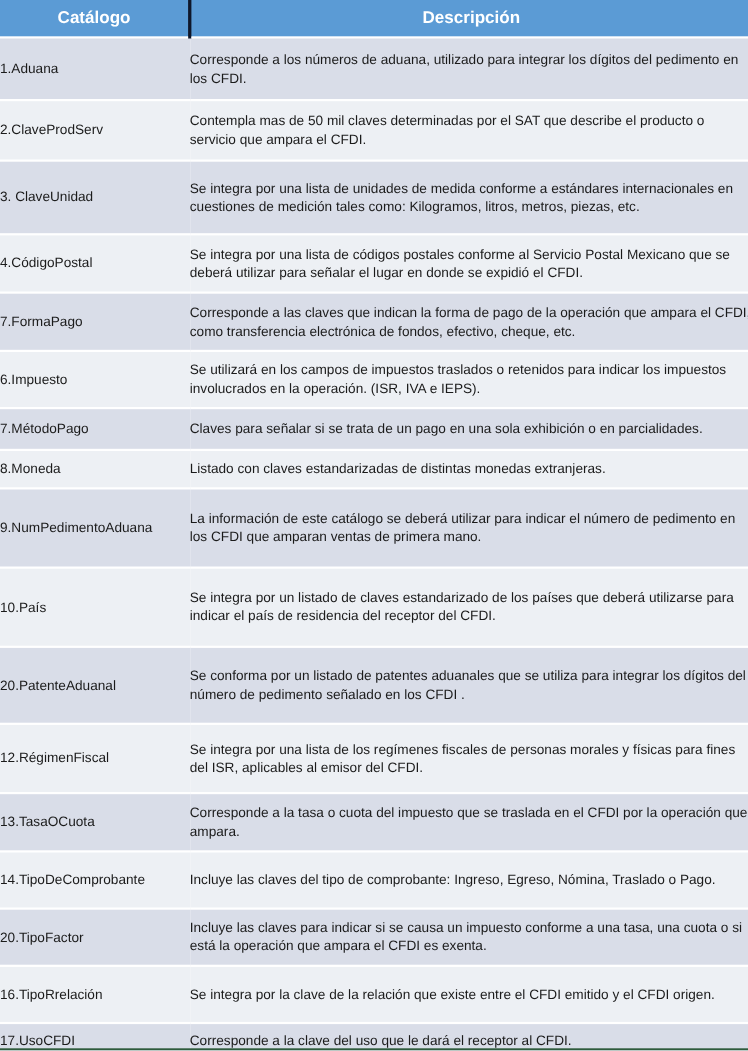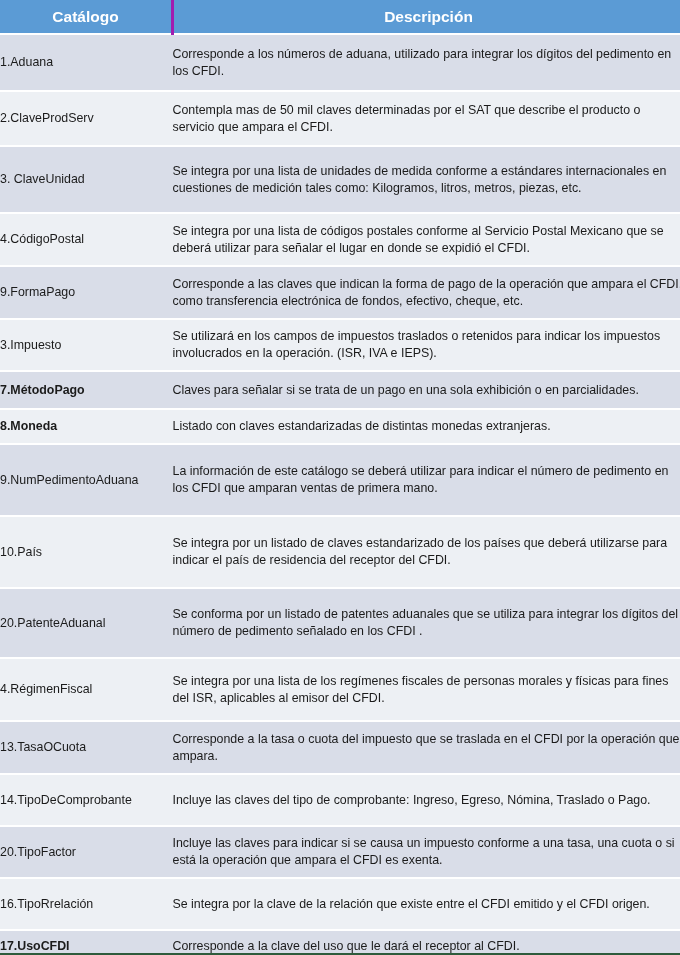--- a/index.html
+++ b/index.html
@@ -30,21 +30,21 @@
     font-size: 15.5px;
     text-align: center;
     height: 33px;
     padding: 0;
     vertical-align: middle;
     border: none;
     border-bottom: 2px solid #ffffff;
   }
   .hdr-row th.col-cat {
     width: 171px;
-    border-right: 3px solid #a21caf;
+    border-right: 3px solid #0f172a;
   }
   .hdr-row th.col-desc {
     width: 509px;
   }
 
   
   #catalog-table td {
     padding: 0;
     border: none;
     border-bottom: 2px solid #ffffff;
@@ -67,21 +67,21 @@
     width: 509px;
     padding-left: 6px;
     padding-right: 8px;
   }
 
   
   td.desc.v-top    { vertical-align: top;    padding-top: 7px; }
   td.desc.v-mid    { vertical-align: middle; }
   td.desc.v-bottom { vertical-align: bottom; padding-bottom: 6px; }
 
-  td.cat.v-top    { vertical-align: top;    padding-top: 8px; font-weight: bold; }
+  td.cat.v-top    { vertical-align: top;    padding-top: 8px; }
   td.cat.v-mid    { vertical-align: middle; margin-top: 15px; }
   td.cat.v-bottom { vertical-align: bottom; padding-bottom: 8px; margin-top: 39px; }
 
   
   #bottom-rule {
     position: absolute;
     left: 0;
     bottom: 0;
     width: 680px;
     height: 2px;
@@ -111,25 +111,25 @@
         </tr>
         <tr class="band-a" style="height: 67px;">
           <td class="cat v-mid">3. ClaveUnidad</td>
           <td class="desc v-top"> Se integra por una lista de unidades de medida conforme a estándares internacionales en cuestiones de medición tales como: Kilogramos, litros, metros, piezas, etc.</td>
         </tr>
         <tr class="band-b" style="height: 53px;">
           <td class="cat v-mid">4.CódigoPostal</td>
           <td class="desc v-mid">Se integra por una lista de códigos postales conforme al Servicio Postal Mexicano que se deberá utilizar para señalar el lugar en donde se expidió el CFDI.</td>
         </tr>
         <tr class="band-a" style="height: 53px;">
-          <td class="cat v-mid">9.FormaPago</td>
+          <td class="cat v-mid">7.FormaPago</td>
           <td class="desc v-mid">Corresponde a las claves que indican la forma de pago de la operación que ampara el CFDI, como transferencia electrónica de fondos, efectivo, cheque, etc.</td>
         </tr>
         <tr class="band-b" style="height: 52px;">
-          <td class="cat v-mid">3.Impuesto</td>
+          <td class="cat v-mid">6.Impuesto</td>
           <td class="desc v-mid">Se utilizará en los campos de impuestos traslados o retenidos para indicar los impuestos involucrados en la operación. (ISR, IVA e IEPS).</td>
         </tr>
         <tr class="band-a" style="height: 38px;">
           <td class="cat v-top">7.MétodoPago</td>
           <td class="desc v-bottom">Claves para señalar si se trata de un pago en una sola exhibición o en parcialidades.</td>
         </tr>
         <tr class="band-b" style="height: 35px;">
           <td class="cat v-top">8.Moneda</td>
           <td class="desc v-bottom">Listado con claves estandarizadas de distintas monedas extranjeras.</td>
         </tr>
@@ -139,21 +139,21 @@
         </tr>
         <tr class="band-b" style="height: 72px;">
           <td class="cat v-mid">10.País</td>
           <td class="desc v-mid">Se integra por un listado de claves estandarizado de los países que deberá utilizarse para indicar el país de residencia del receptor del CFDI.</td>
         </tr>
         <tr class="band-a" style="height: 70px;">
           <td class="cat v-mid">20.PatenteAduanal</td>
           <td class="desc v-mid">Se conforma por un listado de patentes aduanales que se utiliza para integrar los dígitos del número de pedimento señalado en los CFDI .</td>
         </tr>
         <tr class="band-b" style="height: 63px;">
-          <td class="cat v-mid">4.RégimenFiscal</td>
+          <td class="cat v-mid">12.RégimenFiscal</td>
           <td class="desc v-mid">Se integra por una lista de los regímenes fiscales de personas morales y físicas para fines del ISR, aplicables al emisor del CFDI.</td>
         </tr>
         <tr class="band-a" style="height: 53px;">
           <td class="cat v-mid">13.TasaOCuota</td>
           <td class="desc v-mid">Corresponde a la tasa o cuota del impuesto que se traslada en el CFDI por la operación que ampara.</td>
         </tr>
         <tr class="band-b" style="height: 52px;">
           <td class="cat v-mid">14.TipoDeComprobante</td>
           <td class="desc v-mid">Incluye las claves del tipo de comprobante: Ingreso, Egreso, Nómina, Traslado o Pago.</td>
         </tr>

